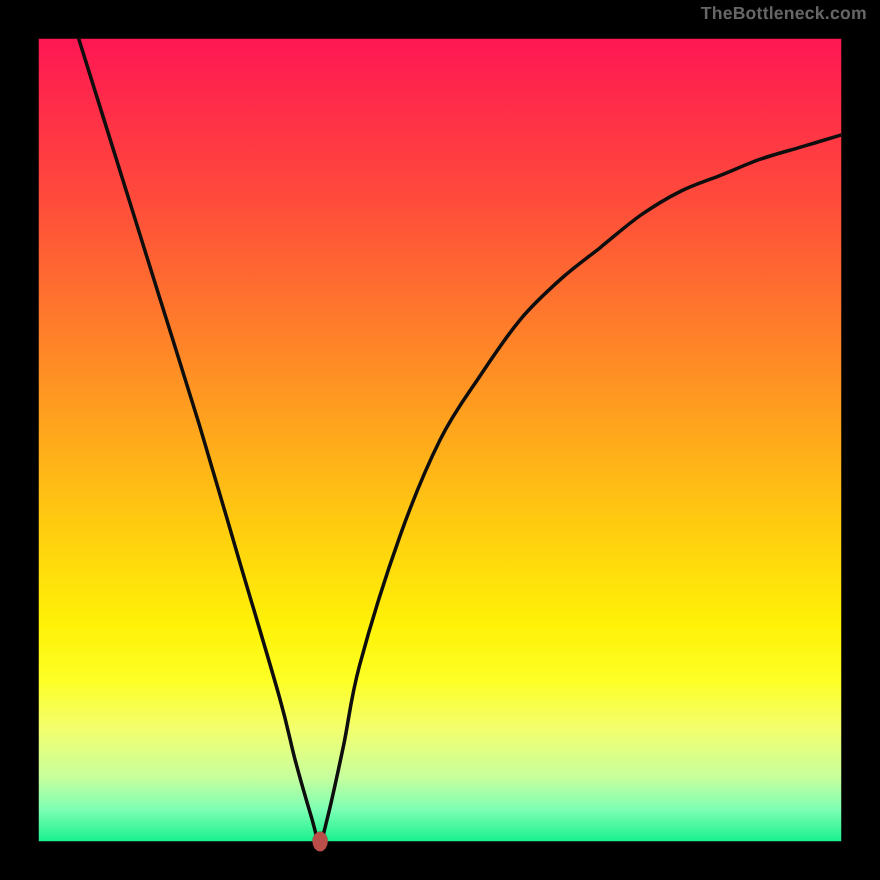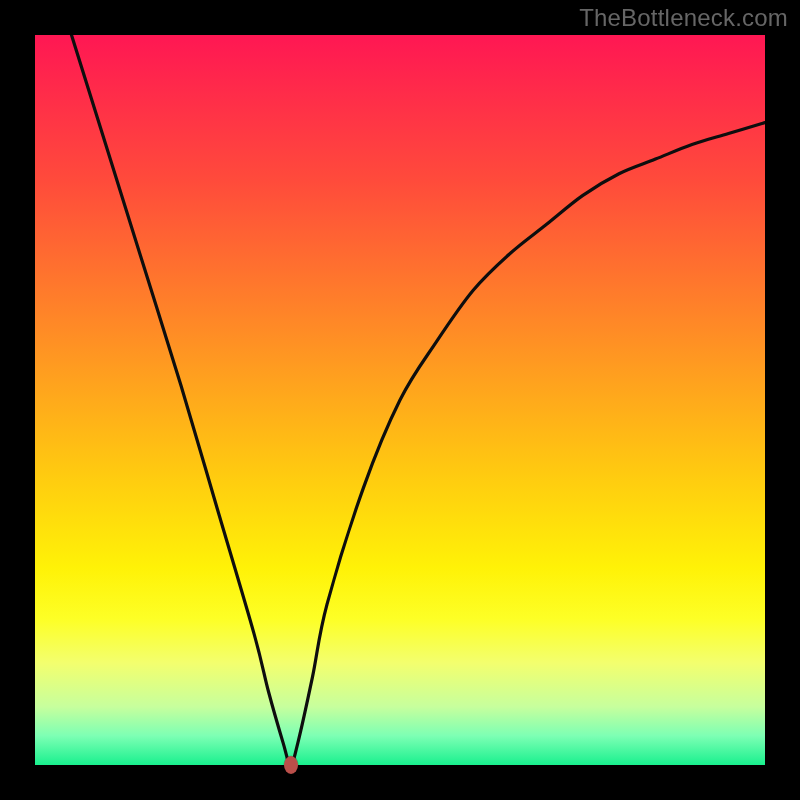--- a/index.html
+++ b/index.html
@@ -15,22 +15,22 @@
     position: relative;
     width: 800px;
     height: 800px;
     background: #000;
   }
   .watermark {
     position: absolute;
     top: 4px;
     right: 12px;
     color: #666666;
-    font-size: 24px;
-    font-weight: 400;
+    font-size: 16px;
+    font-weight: 700;
     letter-spacing: 0.2px;
     z-index: 5;
   }
   .plot-wrap {
     position: absolute;
     left: 35px;
     top: 35px;
     width: 730px;
     height: 730px;
   }

